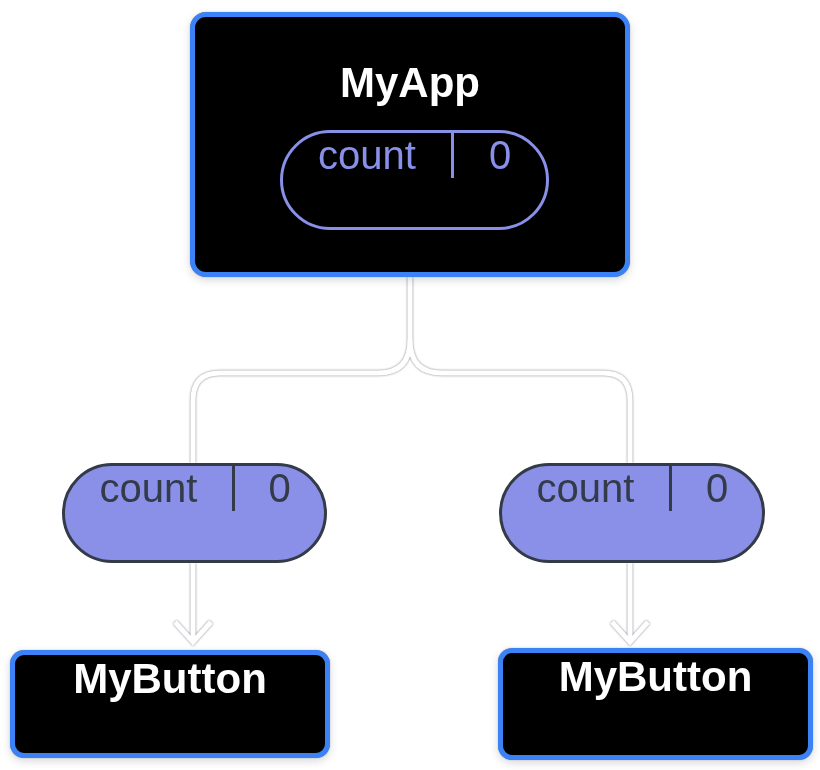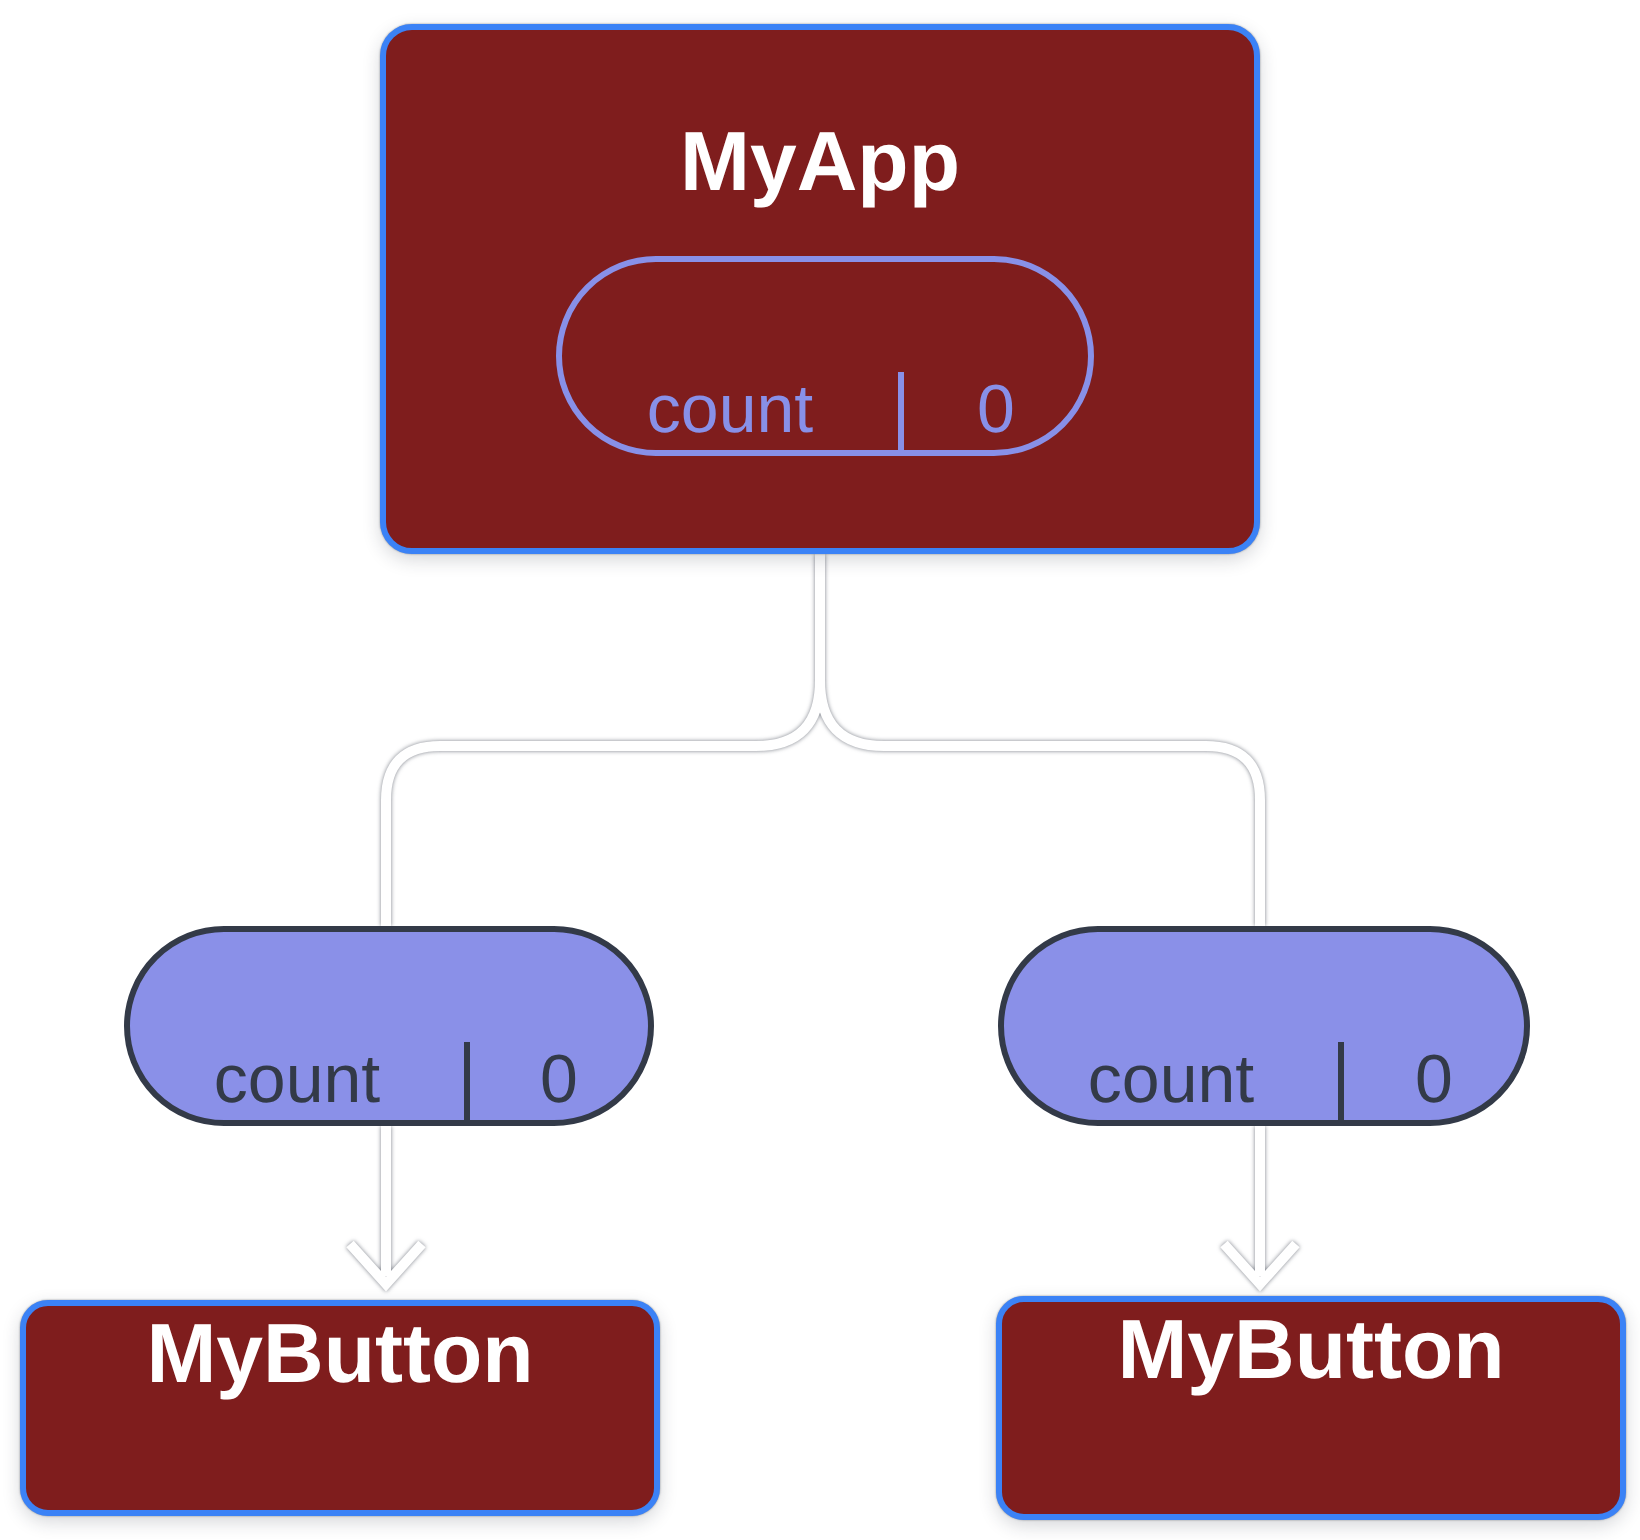--- a/index.html
+++ b/index.html
@@ -17,22 +17,22 @@
   }
   svg.connectors {
     position: absolute;
     left: 0; top: 0;
     width: 820px; height: 770px;
     filter: drop-shadow(0 0 1px rgba(35, 41, 56, 0.6));
   }
   .node {
     position: absolute;
     box-sizing: border-box;
-    background: #7f1d1d;
-    border: 3px solid #3b82f6;
+    background: #000000;
+    border: 5px solid #3b82f6;
     box-shadow: 0 0 1px rgba(35,41,56,.55), 0 3px 9px rgba(35,41,56,.18);
     color: #ffffff;
   }
   .node.root {
     left: 190px; top: 12px;
     width: 440px; height: 265px;
     border-radius: 16px;
   }
   .node-title {
     position: absolute;
@@ -41,23 +41,23 @@
     text-align: center;
     font-size: 42px;
     font-weight: 700;
     line-height: 42px;
     color: #ffffff;
   }
   .pill {
     position: absolute;
     box-sizing: border-box;
     display: flex;
-    align-items: flex-end;
+    align-items: flex-start;
     border-radius: 52px;
-    font-size: 34px;
+    font-size: 40px;
   }
   .pill .seg {
     display: flex;
     align-items: center;
     justify-content: center;
     box-sizing: border-box;
   }
   .pill .seg.label { width: 171px; }
   .pill .seg.value { flex: 1; }
   .pill.outline {

